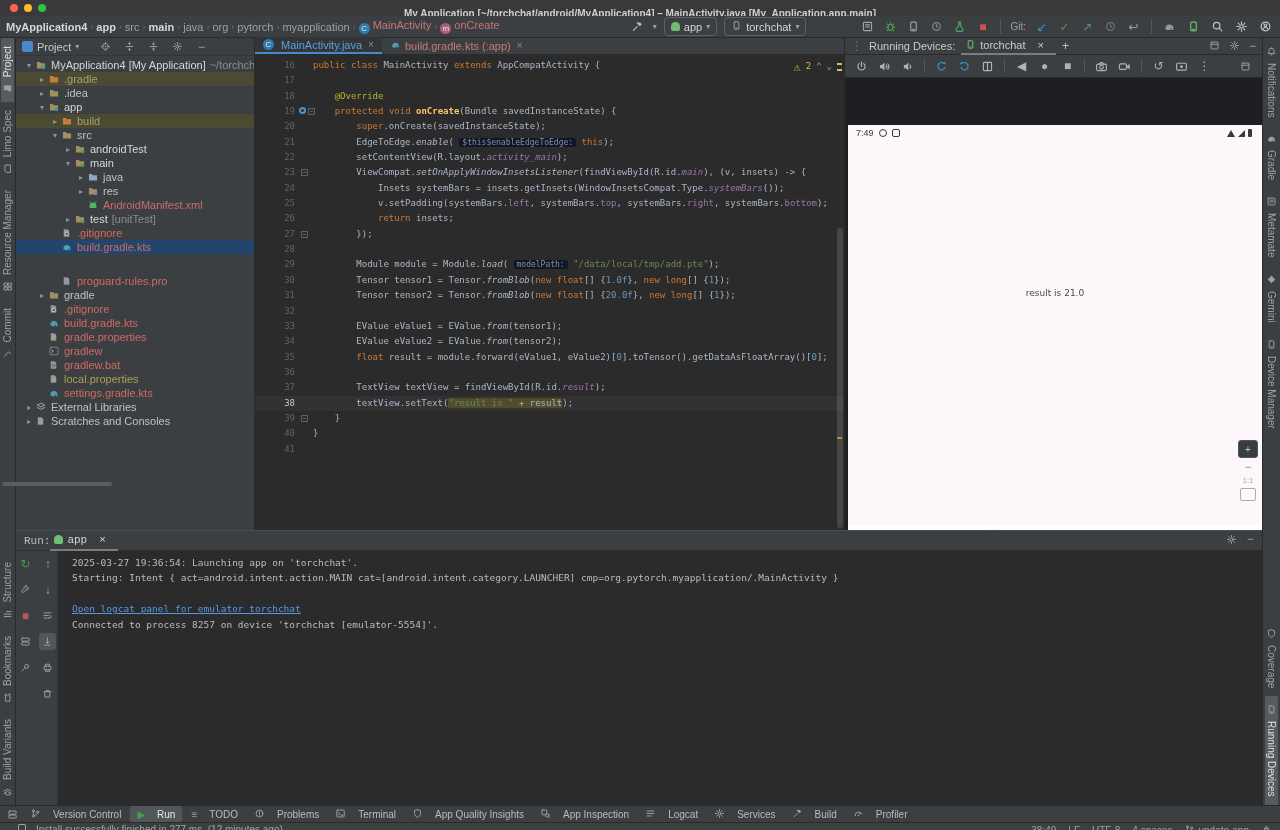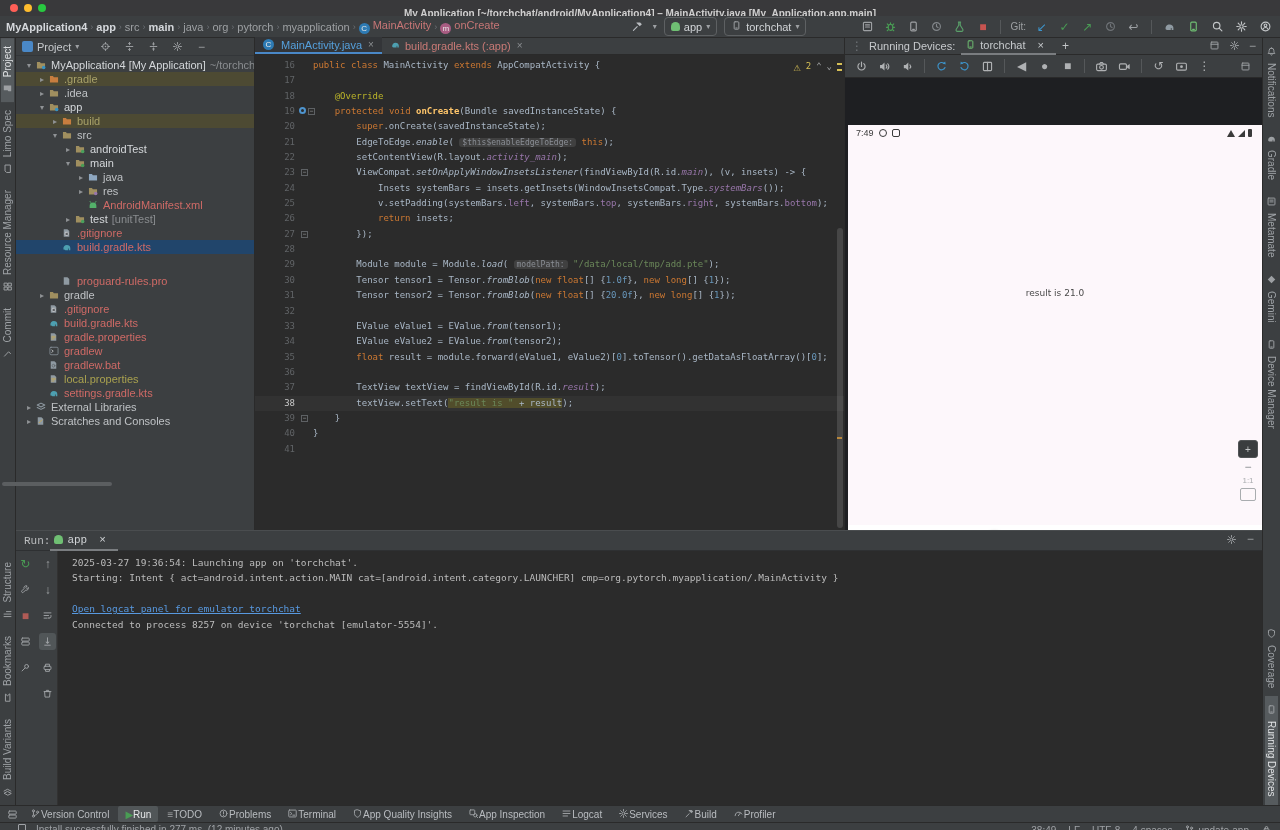--- a/index.html
+++ b/index.html
@@ -58,21 +58,21 @@
   .cline.cur{background:#323232;}
   .gut{width:40px;flex:none;text-align:right;color:#606366;padding-right:4px;}
   .cline.cur .gut{color:#c8c8c8;}
   .gmark{width:14px;flex:none;position:relative;color:#606366;}
   .ovr{position:absolute;left:0;top:3px;width:7px;height:7px;border-radius:50%;border:2px solid #4e94ce;box-sizing:border-box;}
   .fold{position:absolute;left:2px;top:4px;width:7px;height:7px;border:1px solid #5e6164;box-sizing:border-box;font-size:6px;line-height:4px;text-align:center;color:#9da0a3;}
   .ctext{flex:1;}
   .c-p{color:#a9b7c6;} .c-k{color:#cc7832;} .c-a{color:#bbb529;} .c-m{color:#ffc66b;font-weight:bold;}
   .c-s{color:#6a8759;} .c-n{color:#6897bb;} .c-f{color:#9876aa;} .c-fs{color:#9876aa;font-style:italic;}
   .c-im{color:#a9b7c6;font-style:italic;}
-  .c-h{background:#404040;color:#8a8e95;border-radius:3px;padding:0 3px;font-size:8px;}
+  .c-h{background:#0f172a;color:#8a8e95;border-radius:3px;padding:0 3px;font-size:8px;}
   .c-shl{color:#6a8759;background:#514d2b;} .c-phl{color:#a9b7c6;background:#514d2b;}
   #warn-widget{position:absolute;right:12px;top:4px;font-size:9px;color:#afb1b3;display:flex;gap:5px;align-items:center;}
   #warn-widget .w{color:#d6bf55;}
   #ed-scroll{position:absolute;right:1px;top:173px;width:6px;height:300px;background:rgba(255,255,255,.13);border-radius:3px;}
   .stripe-mark{position:absolute;right:2px;width:5px;height:2px;background:#d6bf55;}
   
   #device{left:845px;top:38px;width:417px;height:492px;background:#1e1f22;box-sizing:border-box;}
   #device-header{height:17px;background:#3c3f41;display:flex;align-items:center;font-size:11px;color:#c7cacd;padding:0 6px;gap:6px;border-bottom:1px solid #2a2a2a;box-sizing:border-box;}
   #device-tab{display:flex;align-items:center;gap:4px;border-bottom:2px solid #7a7d80;height:17px;box-sizing:border-box;padding:0 4px;}
   #device-header .right{margin-left:auto;display:flex;gap:9px;color:#9da0a3;align-items:center;}
@@ -103,21 +103,21 @@
   #run-header{height:20px;background:#3c3f41;display:flex;align-items:center;padding:0 8px;font-size:11px;border-bottom:1px solid #2e3032;box-sizing:border-box;font-family:Liberation Mono, monospace;}
   #run-tab{display:flex;align-items:center;gap:4px;border-bottom:2px solid #7a7d80;height:20px;box-sizing:border-box;padding:0 4px;color:#d2d5d8;}
   #run-header .right{margin-left:auto;display:flex;gap:10px;color:#9da0a3;}
   #run-gutter{position:absolute;left:0;top:20px;bottom:0;width:42px;background:#3c3f41;border-right:1px solid #323232;display:flex;gap:4px;padding-top:4px;box-sizing:border-box;}
   .rg-col{display:flex;flex-direction:column;gap:9px;align-items:center;width:19px;}
   .rg-col .tbi.sel{background:#515658;border-radius:3px;}
   #console{position:absolute;left:42px;top:20px;right:0;bottom:0;font-family:"DejaVu Sans Mono",monospace;font-size:9.5px;line-height:15.4px;color:#bcbcbc;padding:4px 0 0 14px;white-space:pre;}
   .con-link{color:#5899e0;text-decoration:underline;}
   
   #bottombar{left:0;top:805px;width:1280px;height:17px;background:#3c3f41;border-top:1px solid #2a2a2a;display:flex;align-items:center;font-size:10px;color:#b9bcc0;gap:2px;padding:0 4px;box-sizing:border-box;}
-  .bb-item{display:flex;align-items:center;gap:0;padding:1px 7px;border-radius:2px;height:14px;}
+  .bb-item{display:flex;align-items:center;gap:12px;padding:1px 7px;border-radius:2px;height:14px;}
   .bb-item.active{background:#515658;color:#e4e6e8;}
   .bb-item .gi{font-size:10px;}
   
   #statusbar{left:0;top:822px;width:1280px;height:8px;background:#3c3f41;border-top:1px solid #2a2a2a;overflow:hidden;box-sizing:border-box;font-size:10px;color:#9fa2a6;}
   #statusbar .inner{display:flex;align-items:flex-start;padding:1px 8px 0 18px;gap:10px;}
   #statusbar .right{margin-left:auto;display:flex;gap:12px;align-items:center;}
   .dev-sq{width:8px;height:8px;border:1px solid #9fa2a6;border-radius:1px;box-sizing:border-box;}
 </style>
 </head>
 <body>

